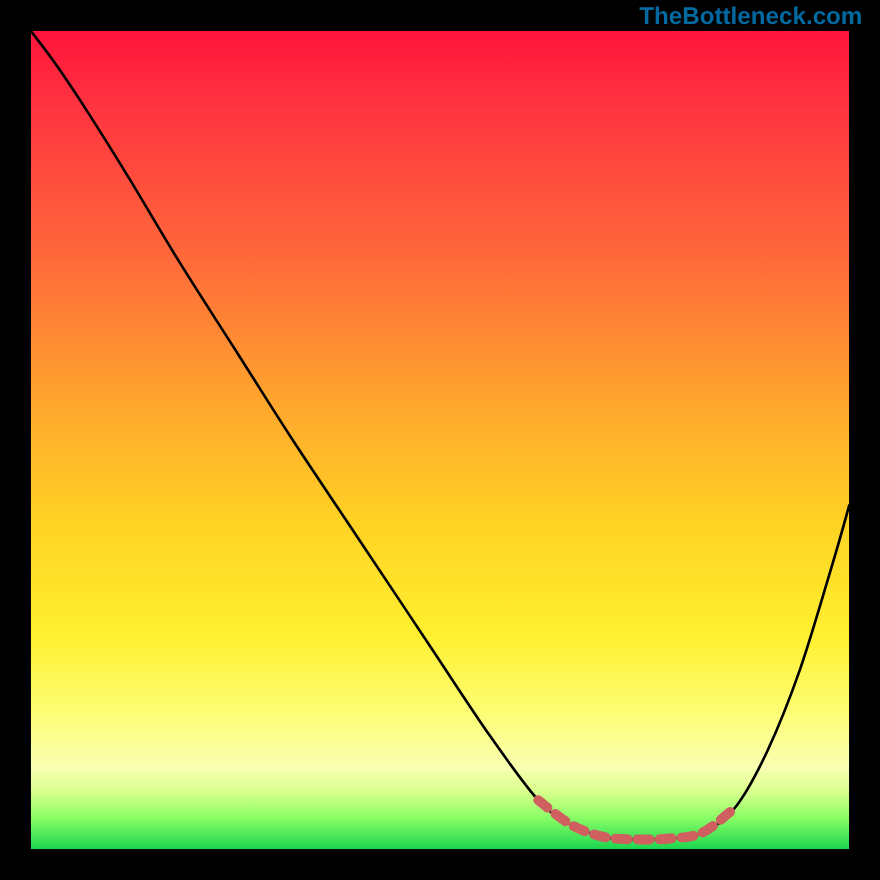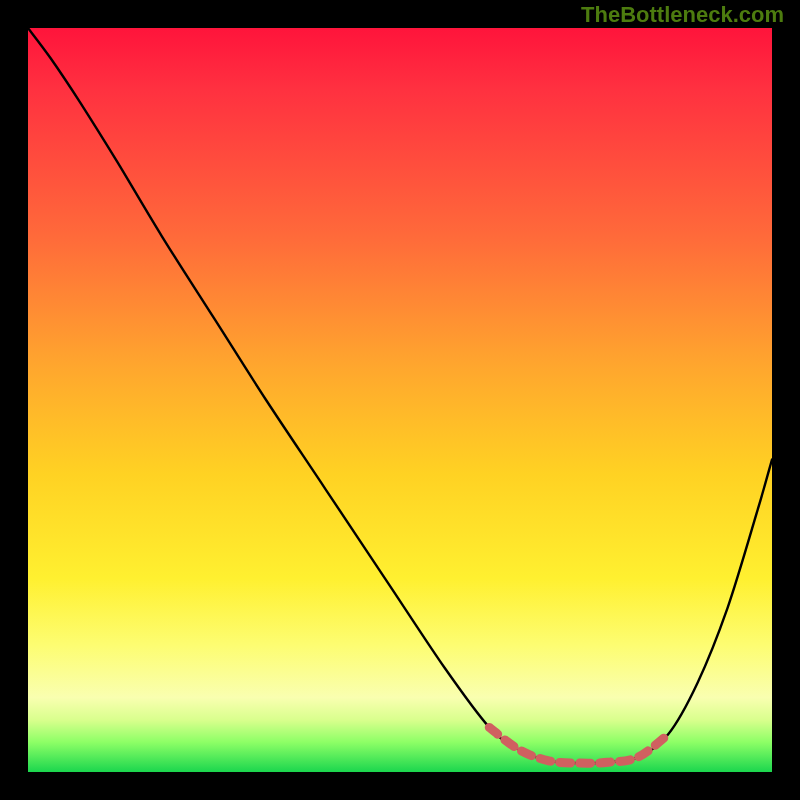--- a/index.html
+++ b/index.html
@@ -10,21 +10,21 @@
     width: 800px; height: 800px;
     background: #000;
   }
   .watermark {
     position: absolute;
     top: 2px;
     right: 16px;
     font-family: Arial, Helvetica, sans-serif;
     font-size: 22px;
     font-weight: bold;
-    color: #4d7c0f;
+    color: #0369a1;
   }
   .plot-area {
     position: absolute;
     left: 28px;
     top: 28px;
     width: 744px;
     height: 744px;
     overflow: hidden;
   }
   .gradient-bg {

